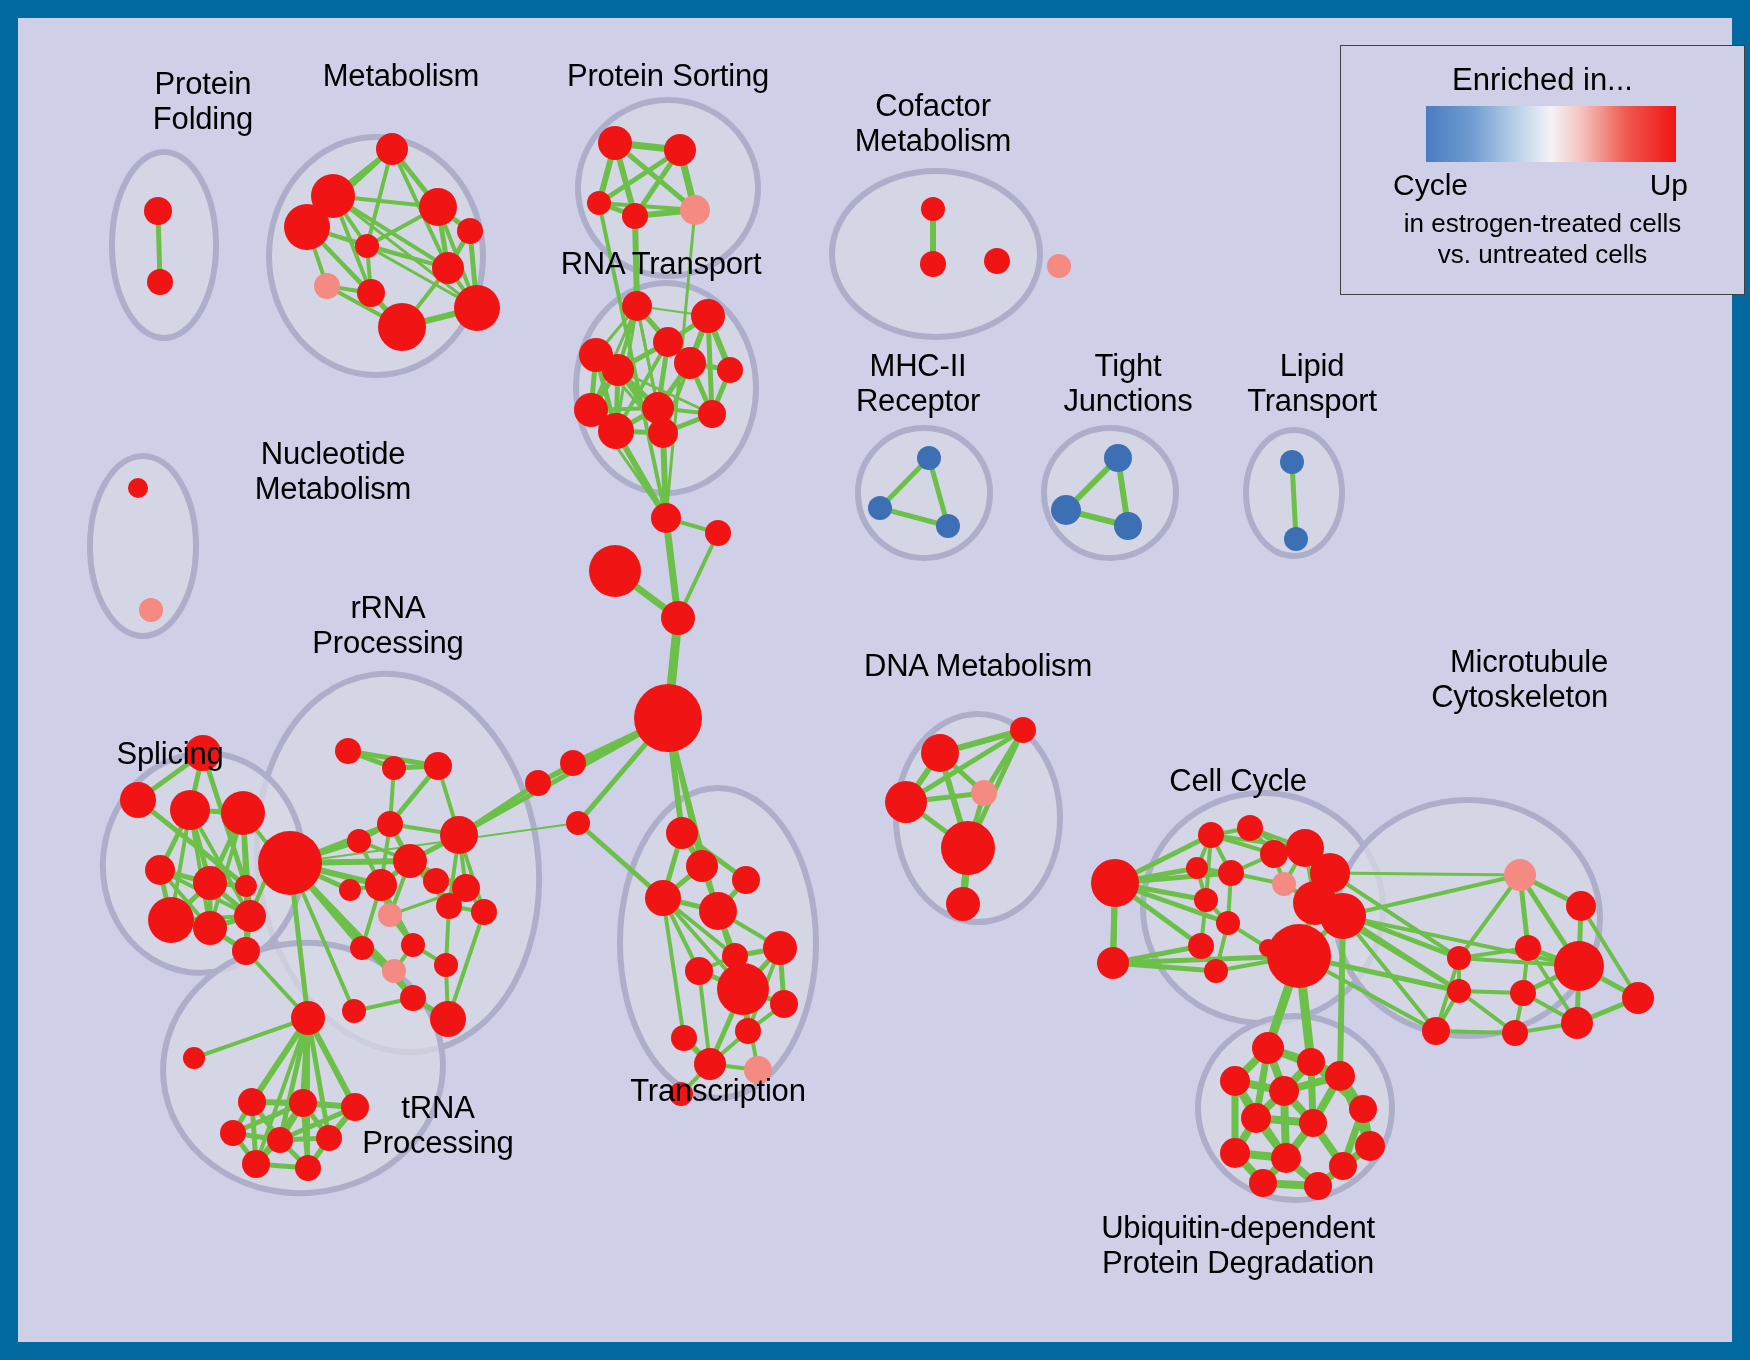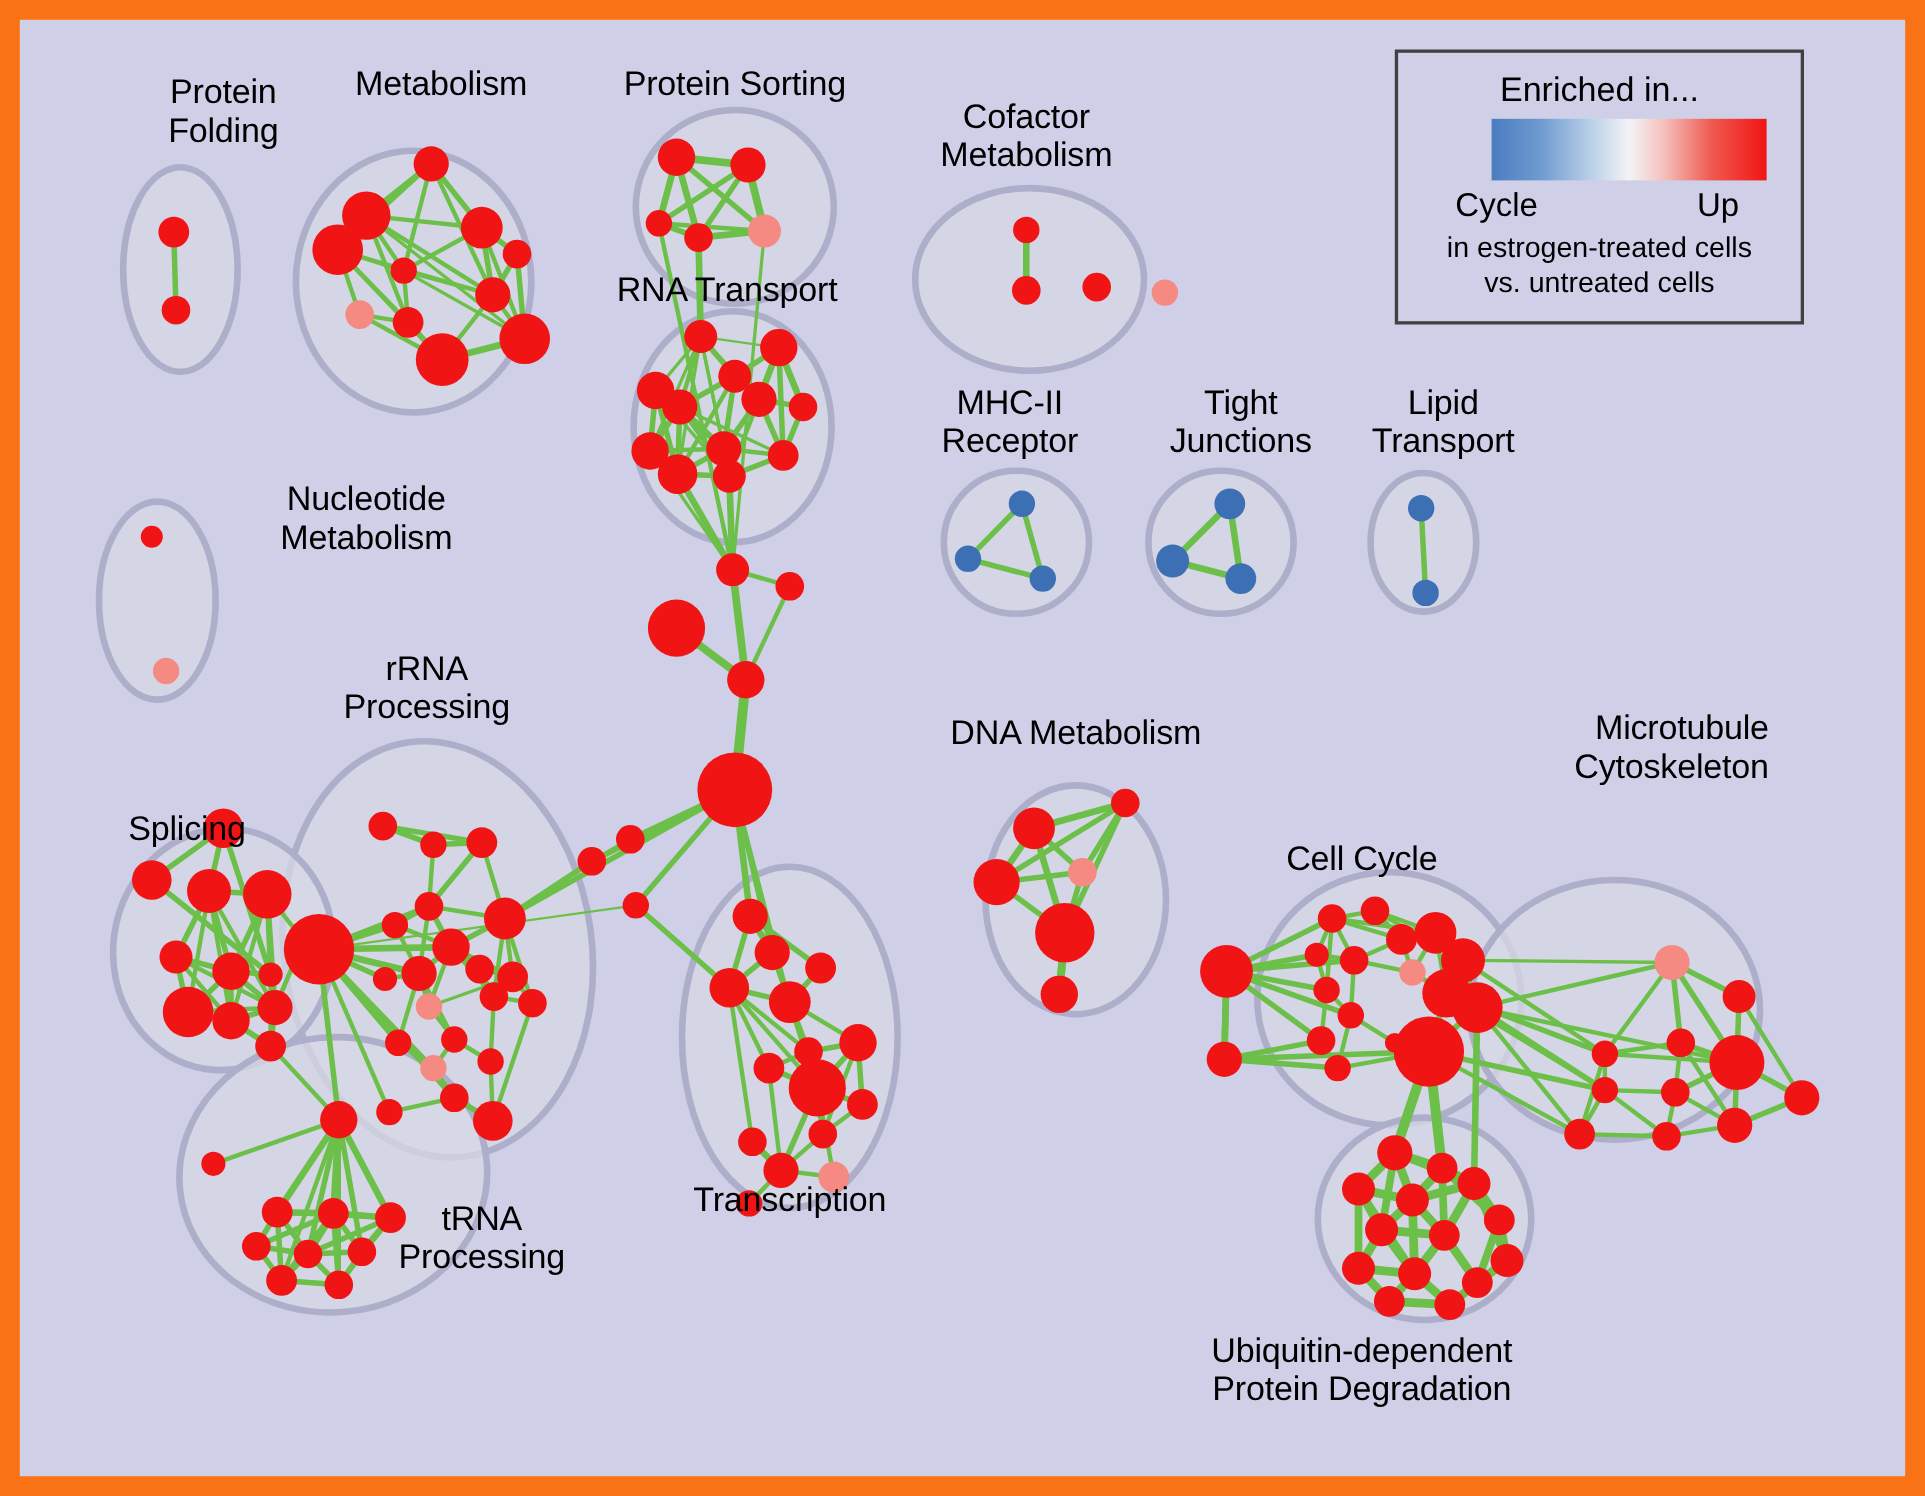--- a/index.html
+++ b/index.html
@@ -1,21 +1,21 @@
 <!DOCTYPE html>
 <html><head>
 <meta charset="utf-8">
 <title>Enrichment Map</title>
 <style>
   html,body{margin:0;padding:0;background:#ffffff;}
   body{font-family:"Liberation Sans", sans-serif;}
   #stage{
     position:relative;
     width:1750px;height:1360px;
-    background:#f97316;
+    background:#0369a1;
     overflow:hidden;
   }
   #canvas-bg{
     position:absolute;
     left:18px;top:18px;
     width:1714px;height:1324px;
     background:#cfd0e8;
   }
   #net{
     position:absolute;left:18px;top:18px;
@@ -29,24 +29,24 @@
     line-height:35px;
     font-weight:400;
     text-align:center;
     white-space:pre-line;
     letter-spacing:-0.2px;
     pointer-events:none;
   }
   
   #legend{
     position:absolute;
-    left:1268px;top:45px;
-    width:372px;height:250px;
+    left:1340px;top:45px;
+    width:405px;height:250px;
     background:#cfd0e8;
-    border:3px solid #404040;
+    border:1px solid #404040;
     box-sizing:border-box;
   }
   #legend-title{
     position:absolute;left:0;top:16px;width:100%;
     text-align:center;font-size:31px;color:#000;
   }
   #legend-bar{
     position:absolute;left:85px;top:60px;width:250px;height:56px;
     background:linear-gradient(to right,#4a7cc0 0%,#6f9bd0 18%,#b9d0e8 36%,#f3f3f6 50%,#f5c3c0 62%,#ef5a50 80%,#f11414 100%);
   }

